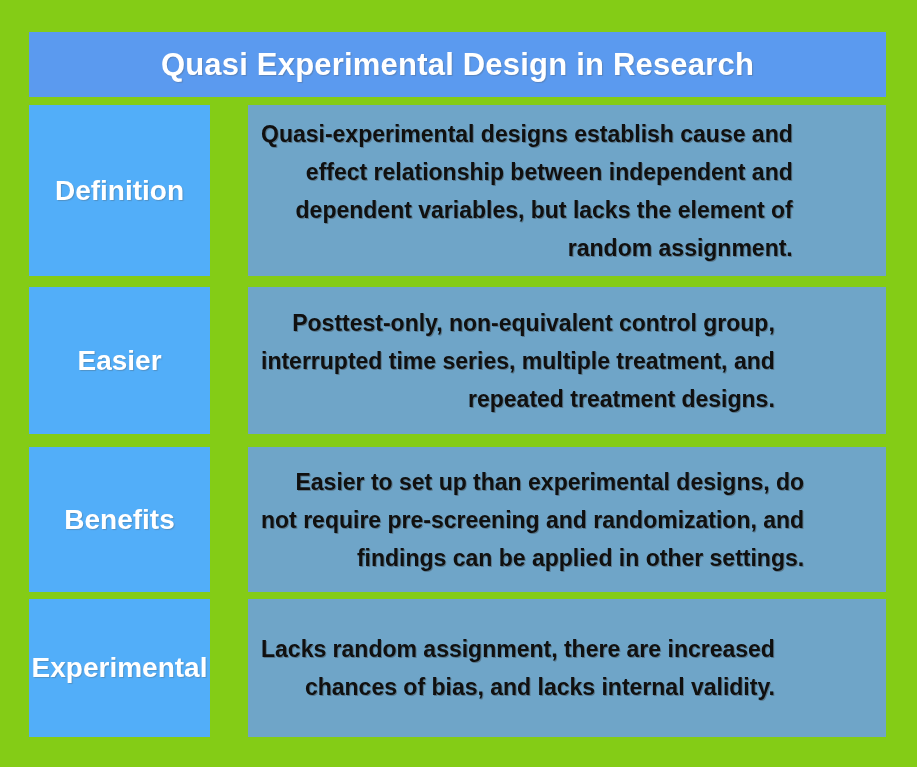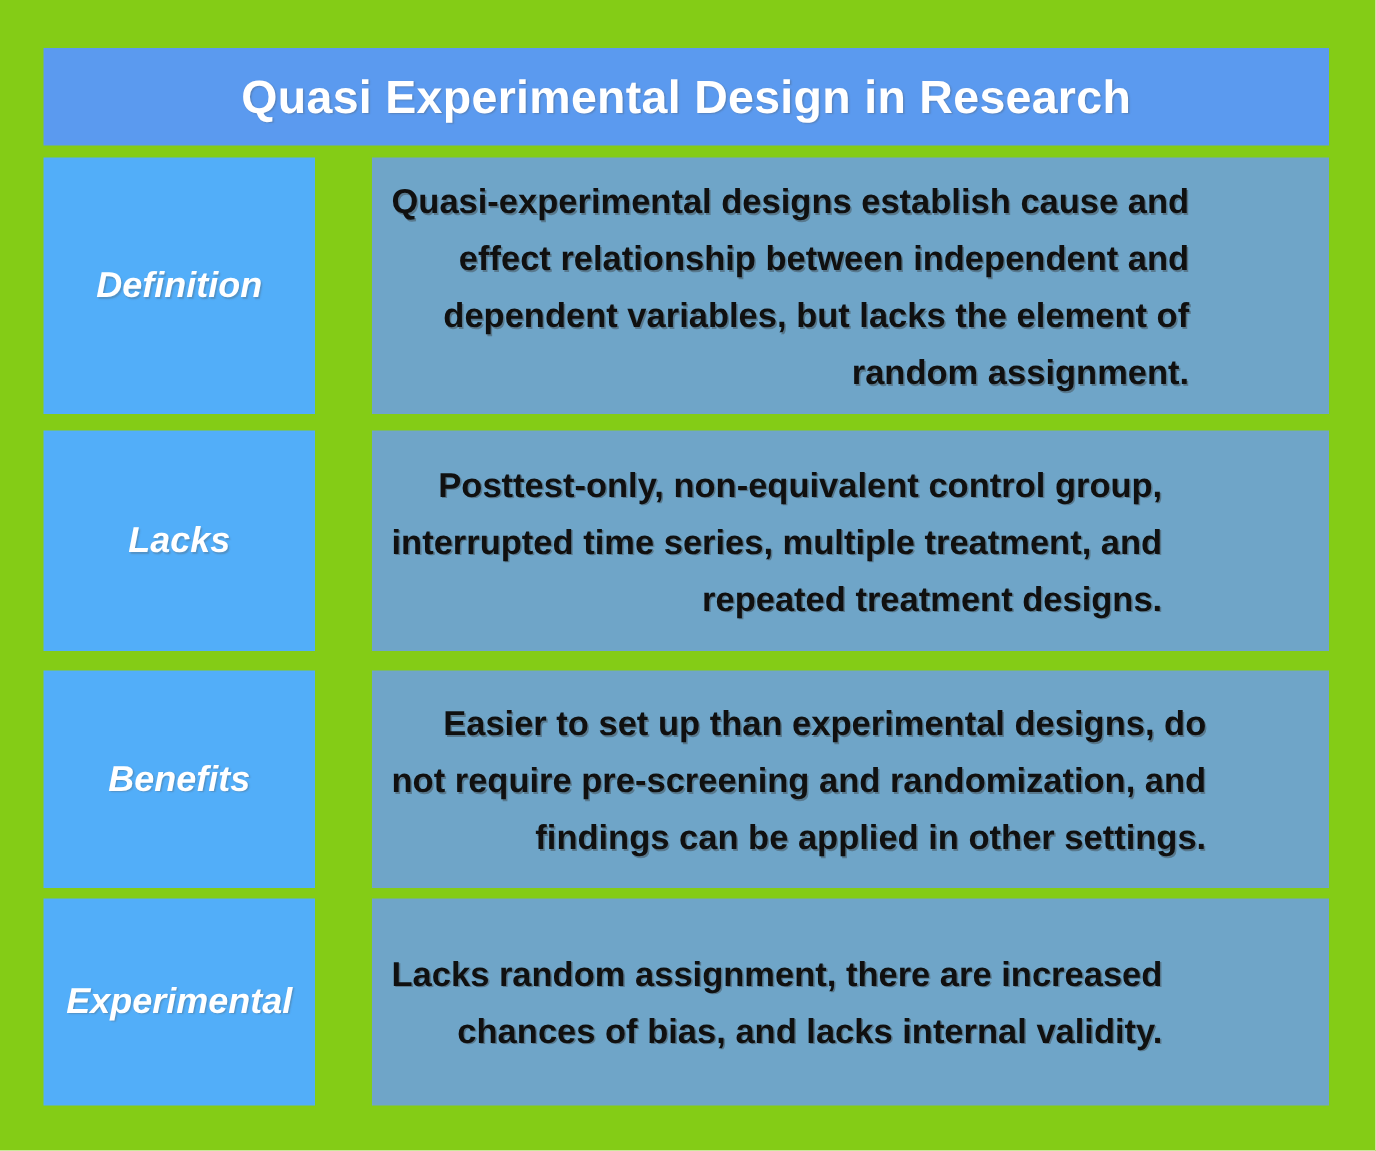--- a/index.html
+++ b/index.html
@@ -45,24 +45,23 @@
   .row-4 { height: 138px; }
   .label-cell {
     flex: 0 0 181px;
     background: #52aef9;
     display: flex;
     align-items: center;
     justify-content: center;
   }
   .label-text {
     color: #ffffff;
-    font-size: 24px;
+    font-size: 28px;
     font-weight: bold;
     text-shadow: 1px 1px 1px rgba(80,80,80,0.30);
-    font-style: italic;
   }
   .content-cell {
     flex: 1 1 auto;
     background: #6fa5c8;
     display: flex;
     align-items: center;
     padding: 8px 8px 8px 13px;
     margin-left: 28px;
   }
   .content-text {
@@ -91,21 +90,21 @@
       <div class="content-cell">
         <div class="content-text">Quasi-experimental designs establish cause and
 effect relationship between independent and
 dependent variables, but lacks the element of
 random assignment.</div>
       </div>
     </div>
 
     <div class="row row-2">
       <div class="label-cell">
-        <div class="label-text">Lacks</div>
+        <div class="label-text">Easier</div>
       </div>
       <div class="content-cell">
         <div class="content-text">Posttest-only, non-equivalent control group,
 interrupted time series, multiple treatment, and
 repeated treatment designs.</div>
       </div>
     </div>
 
     <div class="row row-3">
       <div class="label-cell">

